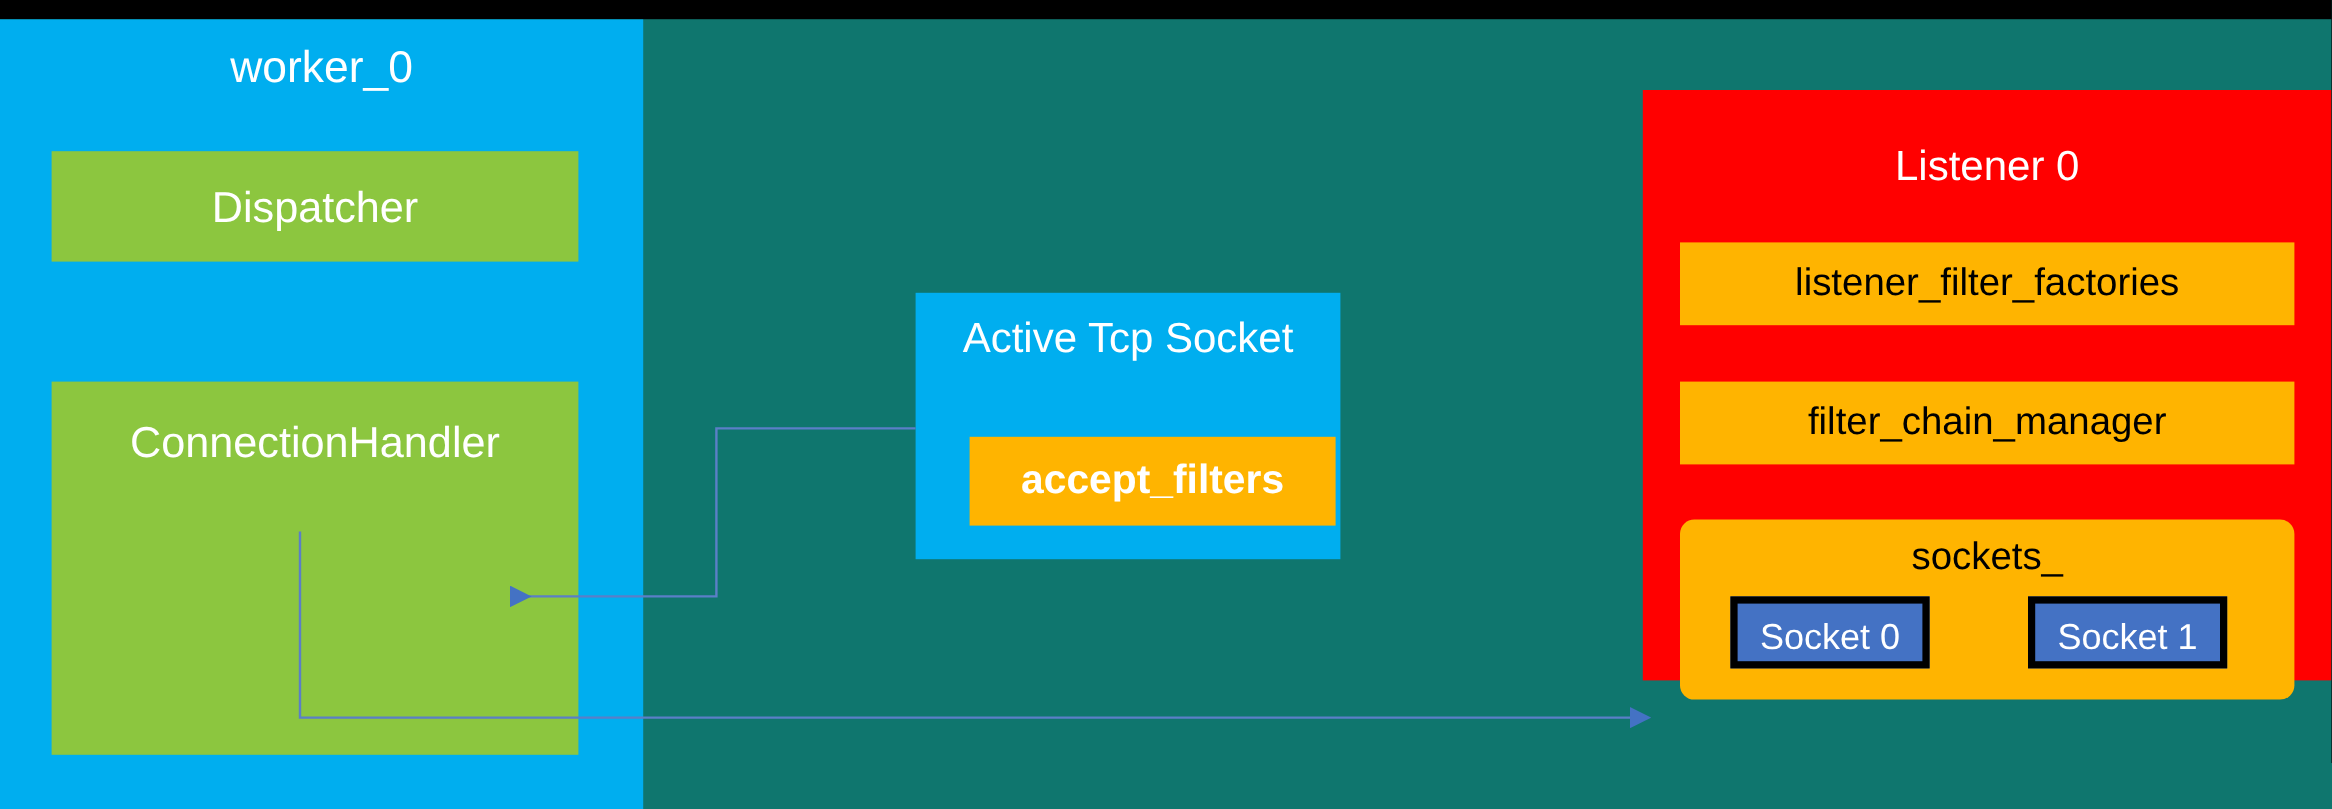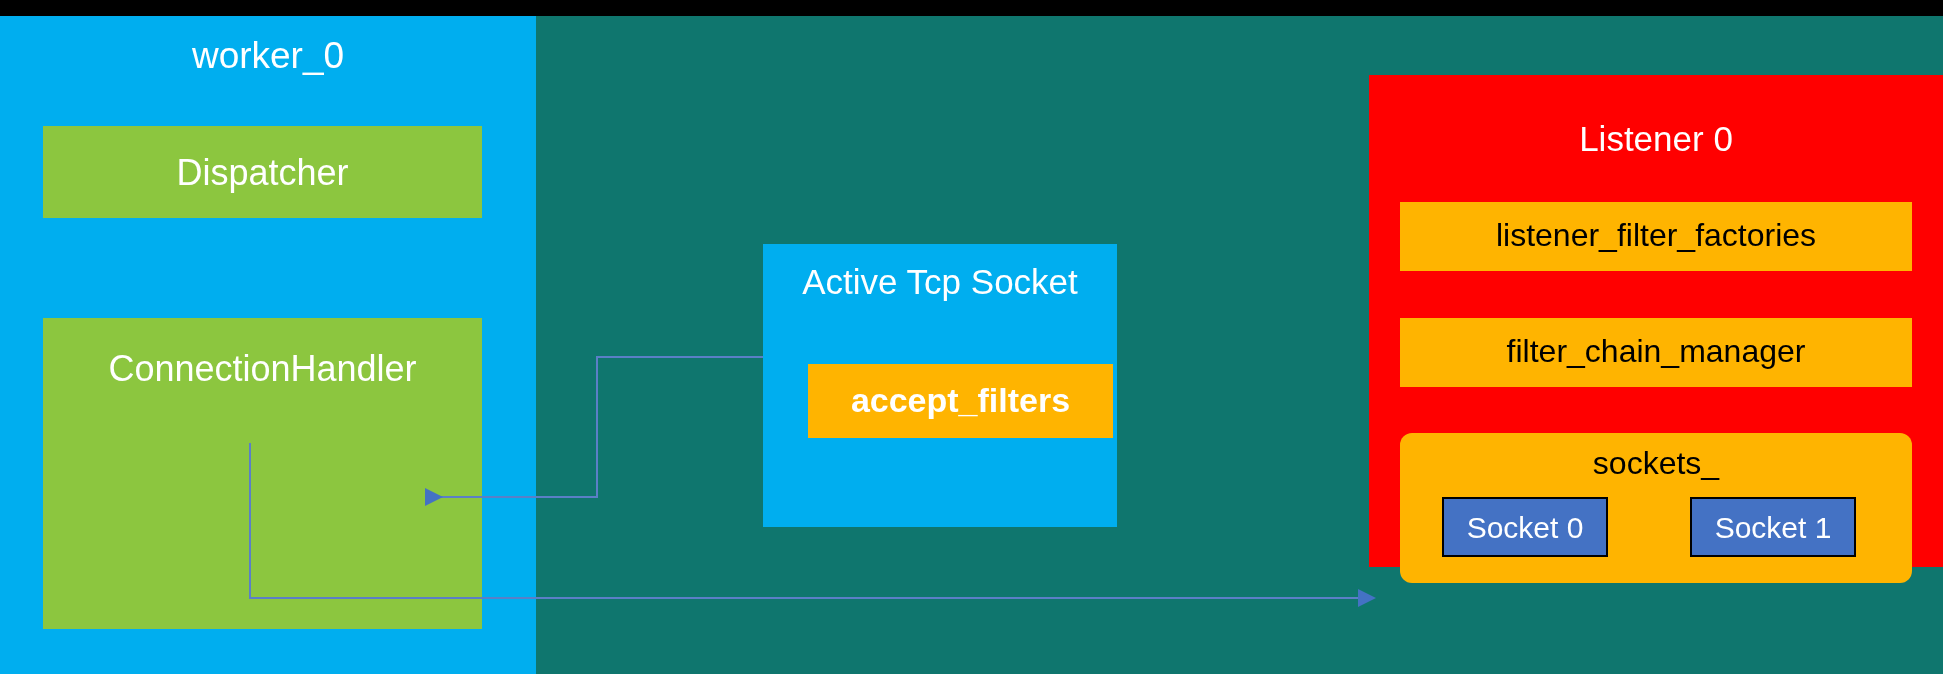--- a/index.html
+++ b/index.html
@@ -81,21 +81,21 @@
     width: 345px;
     height: 65px;
     background: #FF0000;
   }
 
   
   #active-tcp-socket-box {
     left: 763px;
     top: 228px;
     width: 354px;
-    height: 283px;
+    height: 222px;
     background: #00AEEF;
   }
   #active-tcp-socket-label {
     top: 19px;
     font-size: 35px;
     color: #FFFFFF;
   }
   #accept-filters-box {
     left: 45px;
     top: 120px;
@@ -143,21 +143,21 @@
     font-size: 32px;
     color: #000000;
   }
 
   .socket-box {
     position: absolute;
     top: 64px;
     width: 166px;
     height: 60px;
     background: #4472C4;
-    border: 2px solid #000000;
+    border: 6px solid #000000;
     box-sizing: border-box;
   }
   #socket-0-box { left: 42px; }
   #socket-1-box { left: 290px; padding-left: 39px; }
   .socket-label {
     top: 12px;
     font-size: 30px;
     color: #FFFFFF;
   }
 

